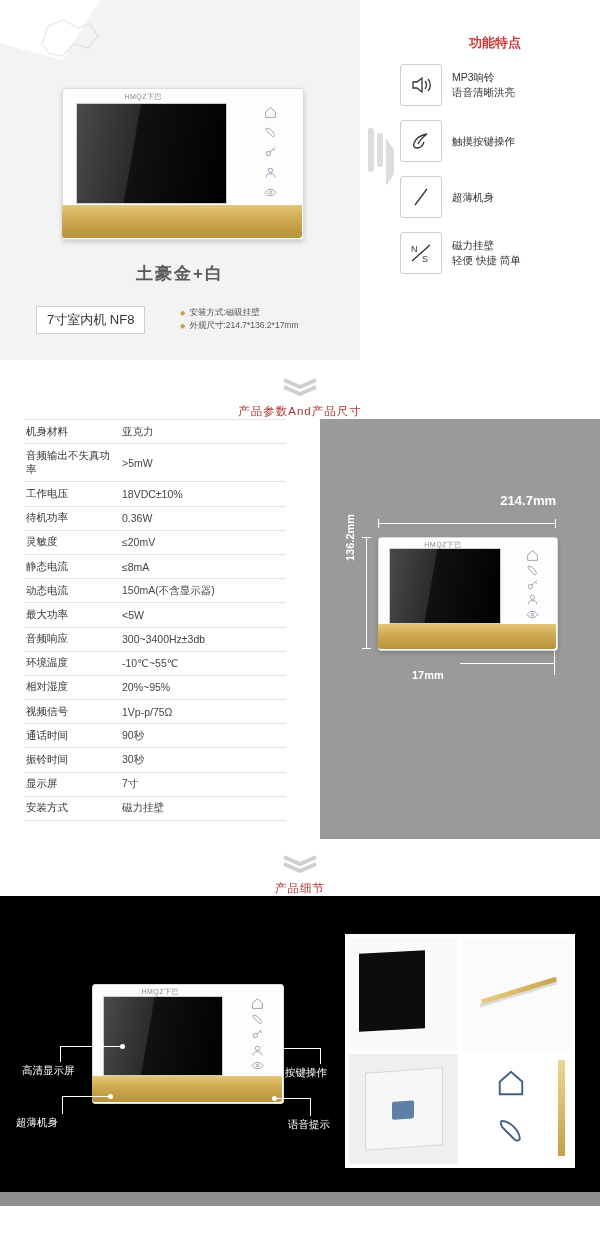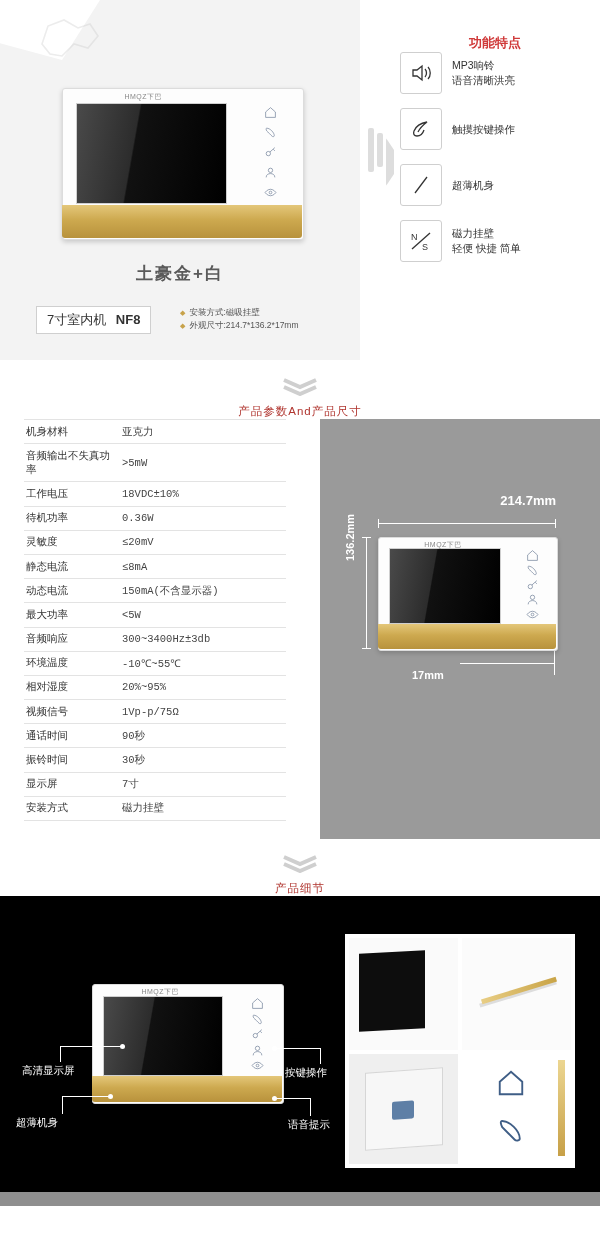--- a/index.html
+++ b/index.html
@@ -34,27 +34,27 @@
       border:1px solid #cfcfcf;}
   .dev .brand{position:absolute;left:26%;top:2.5%;font-size:7px;color:#888;letter-spacing:.5px;}
   .dev .icons{position:absolute;right:5%;top:10%;width:16%;height:66%;
       display:flex;flex-direction:column;justify-content:space-around;align-items:center;}
   .dev .icons svg{width:13px;height:13px;stroke:#7b8aa0;fill:none;stroke-width:1.4;}
 
   .hero-caption{position:absolute;left:0;top:262px;width:360px;text-align:center;
       font-size:17px;font-weight:bold;color:#5a5a5a;letter-spacing:2px;}
   .model-box{position:absolute;left:36px;top:306px;background:#ffffff;border:1px solid #cfcfcf;
       padding:4px 10px;font-size:13px;color:#333;}
-  .model-box .mno{font-weight:bold;margin-left:6px;}
+  .model-box .mno{font-weight:normal;}
   .hero-specs{position:absolute;left:180px;top:306px;font-size:8.5px;color:#555;line-height:13px;}
   .hero-specs div:before{content:"\25C6";color:#c7a24a;font-size:7px;margin-right:4px;}
 
   
   .features{position:absolute;left:400px;top:34px;width:190px;}
-  .feat-title{font-size:13px;color:#d03a3a;font-weight:bold;text-align:center;}
+  .feat-title{font-size:13px;color:#d03a3a;font-weight:bold;text-align:center;margin-bottom:12px;}
   .feat-row{display:flex;align-items:center;margin-bottom:14px;}
   .feat-icon{width:40px;height:40px;border:1px solid #cfcfcf;border-radius:3px;
       display:flex;align-items:center;justify-content:center;margin-right:10px;background:#fff;}
   .feat-icon svg{width:24px;height:24px;stroke:#333;fill:none;stroke-width:1.3;}
   .feat-text{font-size:10.5px;color:#333;line-height:15px;}
   .arrow-deco{position:absolute;left:368px;top:128px;}
   .arrow-deco span{display:inline-block;width:6px;height:44px;background:#ddd;margin-right:3px;border-radius:2px;}
   .arrow-deco span.b{height:34px;vertical-align:top;margin-top:5px;}
   .arrow-deco span.c{height:24px;vertical-align:top;margin-top:10px;
       background:transparent;border-left:8px solid #ddd;border-top:12px solid transparent;
@@ -64,21 +64,21 @@
   .divider{width:600px;text-align:center;}
   .chev{display:block;margin:0 auto;}
   .chev svg{width:40px;height:18px;}
   .div-label{font-size:11.5px;color:#b0352f;letter-spacing:1px;margin-top:4px;}
 
   
   .params{position:relative;width:600px;height:420px;}
   .params-left{position:absolute;left:0;top:0;width:320px;height:420px;background:#fff;}
   .ptitle{font-size:15px;color:#b5342e;font-weight:bold;margin:12px 0 8px 24px;letter-spacing:1px;}
   .ptable{margin-left:24px;width:262px;border-collapse:collapse;font-size:10.5px;}
-  .ptable td{padding:4.6px 2px;border-bottom:1px solid #e3e3e3;color:#444;font-family:Liberation Mono, monospace;}
+  .ptable td{padding:4.6px 2px;border-bottom:1px solid #e3e3e3;color:#444;}
   .ptable td.k{width:92px;color:#333;}
   .ptable tr:first-child td{border-top:1px solid #e3e3e3;}
 
   .params-right{position:absolute;left:320px;top:0;width:280px;height:420px;background:#9a9a9a;}
   .dim-device{position:absolute;left:58px;top:118px;width:178px;height:112px;}
   .dim-top{position:absolute;left:58px;top:74px;width:178px;text-align:right;
       font-size:13px;color:#fff;font-weight:bold;}
   .dim-left{position:absolute;left:24px;top:142px;font-size:11px;color:#fff;font-weight:bold;
       transform:rotate(-90deg);transform-origin:left top;}
   .dim-bot{position:absolute;left:92px;top:250px;font-size:11px;color:#fff;font-weight:bold;}

